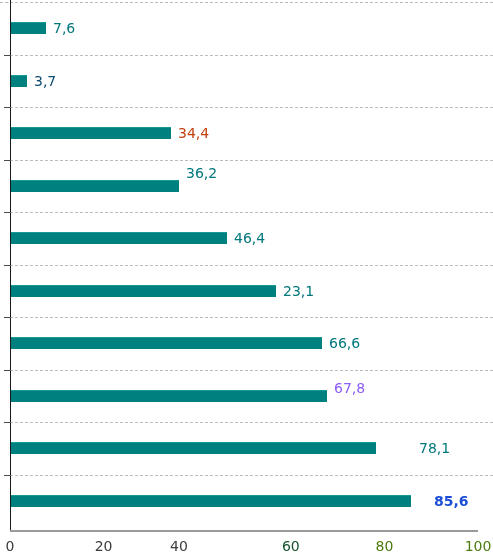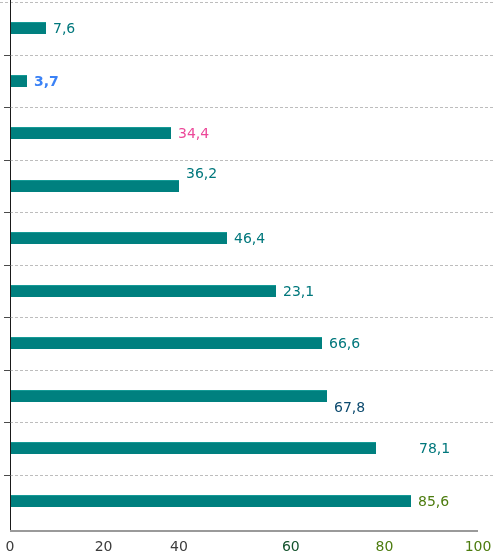--- a/index.html
+++ b/index.html
@@ -99,37 +99,37 @@
         <div class="gridline" style="top: 317px;"></div>
         <div class="gridline" style="top: 370px;"></div>
         <div class="gridline" style="top: 422px;"></div>
         <div class="gridline" style="top: 475px;"></div>
       </div>
 
     <div class="bars-layer">
         <div class="bar" title="7,6" style="left: 10px; top: 22px; width: 36px; background: rgb(0, 128, 127);"></div>
         <div class="bar-label" style="left: 53px; top: 21px; color: rgb(0, 119, 124);">7,6</div>
         <div class="bar" title="3,7" style="left: 10px; top: 75px; width: 17px; background: rgb(0, 128, 127);"></div>
-        <div class="bar-label" style="left: 34px; top: 74px; color: #3b82f6; font-weight: bold;">3,7</div>
+        <div class="bar-label" style="left: 34px; top: 74px; color: #0c4a6e;">3,7</div>
         <div class="bar" title="34,4" style="left: 10px; top: 127px; width: 161px; background: rgb(0, 128, 127);"></div>
-        <div class="bar-label" style="left: 178px; top: 126px; color: #ec4899;">34,4</div>
+        <div class="bar-label" style="left: 178px; top: 126px; color: #c2410c;">34,4</div>
         <div class="bar" title="36,2" style="left: 10px; top: 180px; width: 169px; background: rgb(0, 128, 127);"></div>
         <div class="bar-label" style="left: 186px; top: 166px; color: rgb(0, 119, 124);">36,2</div>
         <div class="bar" title="46,4" style="left: 10px; top: 232px; width: 217px; background: rgb(0, 128, 127);"></div>
         <div class="bar-label" style="left: 234px; top: 231px; color: rgb(0, 119, 124);">46,4</div>
         <div class="bar" title="56,8" style="left: 10px; top: 285px; width: 266px; background: rgb(0, 128, 127);"></div>
         <div class="bar-label" style="left: 283px; top: 284px; color: rgb(0, 119, 124);">23,1</div>
         <div class="bar" title="66,6" style="left: 10px; top: 337px; width: 312px; background: rgb(0, 128, 127);"></div>
         <div class="bar-label" style="left: 329px; top: 336px; color: rgb(0, 119, 124);">66,6</div>
         <div class="bar" title="67,8" style="left: 10px; top: 390px; width: 317px; background: rgb(0, 128, 127);"></div>
-        <div class="bar-label" style="left: 334px; top: 400px; color: #0c4a6e; text-align: right;">67,8</div>
+        <div class="bar-label" style="left: 334px; top: 381px; color: #8b5cf6; text-align: right;">67,8</div>
         <div class="bar" title="78,1" style="left: 10px; top: 442px; width: 366px; background: rgb(0, 128, 127);"></div>
         <div class="bar-label" style="left: 383px; top: 441px; color: rgb(0, 119, 124); margin-left: 36px;">78,1</div>
         <div class="bar" title="85,6" style="left: 10px; top: 495px; width: 401px; background: rgb(0, 128, 127);"></div>
-        <div class="bar-label" style="left: 418px; top: 494px; color: #4d7c0f;">85,6</div>
+        <div class="bar-label" style="left: 434px; top: 494px; color: #1d4ed8; font-weight: bold;">85,6</div>
       </div>
 
     <div class="y-axis-line"></div>
     <div class="y-ticks-layer">
         <div class="y-tick" style="top: 55px;"></div>
         <div class="y-tick" style="top: 107px;"></div>
         <div class="y-tick" style="top: 160px;"></div>
         <div class="y-tick" style="top: 212px;"></div>
         <div class="y-tick" style="top: 265px;"></div>
         <div class="y-tick" style="top: 317px;"></div>

